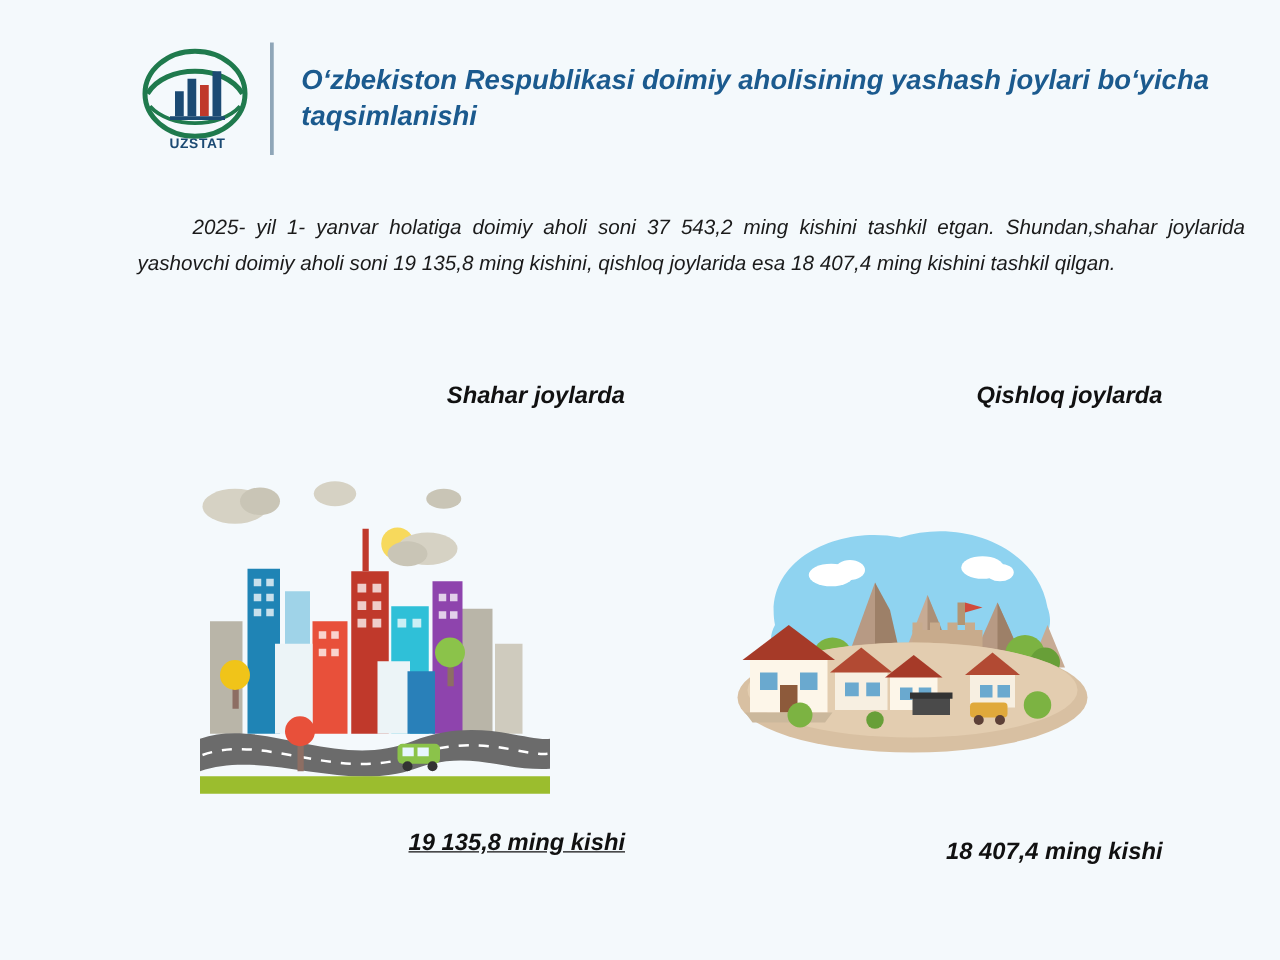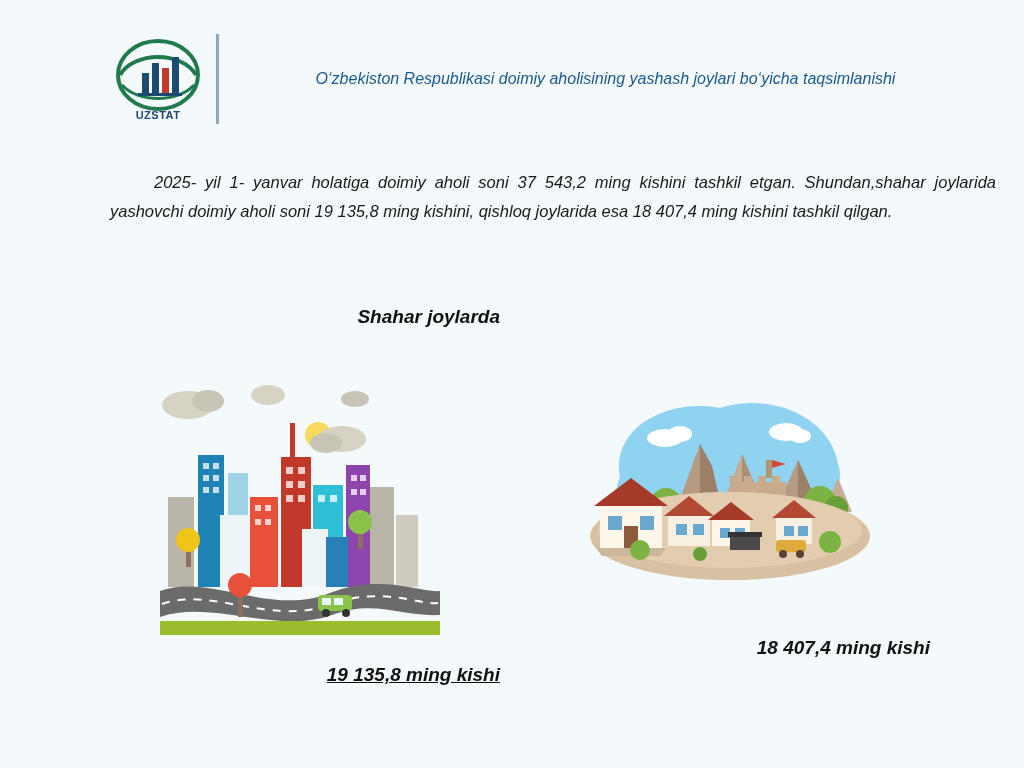--- a/index.html
+++ b/index.html
@@ -22,21 +22,21 @@
     top: 24px; left: 110px;
     width: 890px; height: 110px;
     display: flex;
     align-items: center;
   }
   .logo-box {
     width: 96px; height: 96px;
     flex: 0 0 96px;
     display: flex;
     flex-direction: column;
-    align-items: center;
+    align-items: flex-start;
     justify-content: center;
     position: relative;
   }
   .logo-box svg { display: block; }
   .logo-text {
     position: absolute;
     bottom: 6px; left: 0; right: 0;
     text-align: center;
     font-size: 11px;
     font-weight: bold;
@@ -45,24 +45,24 @@
   }
   .divider {
     width: 3px;
     height: 90px;
     background: #8fa6b8;
     margin: 0 22px 0 10px;
     flex: 0 0 3px;
   }
   .title {
     flex: 1;
-    text-align: center;
-    font-size: 16px;
+    text-align: left;
+    font-size: 22px;
     line-height: 1.3;
-    font-weight: normal;
+    font-weight: bold;
     font-style: italic;
     color: #1b5a8e;
     padding-right: 30px;
   }
 
   
   .intro {
     position: absolute;
     top: 168px; left: 110px;
     width: 886px;
@@ -104,21 +104,21 @@
     justify-content: center;
   }
   .art-right {
     margin-top: 70px;
     height: 235px;
     display: flex;
     align-items: center;
     justify-content: center;
   }
   .cap-left  { margin-top: 22px; text-decoration: underline; }
-  .cap-right { margin-top: 26px; }
+  .cap-right { margin-top: 38px; }
 </style>
 </head>
 <body>
 
 <div class="page">
 
   <div class="header">
 
     <div class="logo-box">
       <span>
@@ -217,20 +217,21 @@
         <circle cx="90" cy="208" r="12" fill="#e8503a"></circle>
 
         <rect x="10" y="244" width="280" height="14" fill="#9bbd2e"></rect>
       </svg>
     </div>
 
     <div class="col-value cap-left">19 135,8 ming kishi</div>
   </div>
 
   <div class="col col-right">
+    <div class="col-title">Qishloq joylarda</div>
 
     <div class="art-right">
       <svg width="300" height="215" viewBox="0 0 300 215">
 
         <path d="M40 92 C 30 40, 90 12, 140 22 C 190 6, 250 30, 258 78 C 268 104, 240 126, 200 124 L80 124 C 44 124, 30 110, 40 92 Z" fill="#8fd3f0"></path>
 
         <ellipse cx="85" cy="52" rx="18" ry="9" fill="#ffffff"></ellipse>
         <ellipse cx="100" cy="48" rx="12" ry="8" fill="#ffffff"></ellipse>
         <ellipse cx="206" cy="46" rx="17" ry="9" fill="#ffffff"></ellipse>
         <ellipse cx="220" cy="50" rx="11" ry="7" fill="#ffffff"></ellipse>

